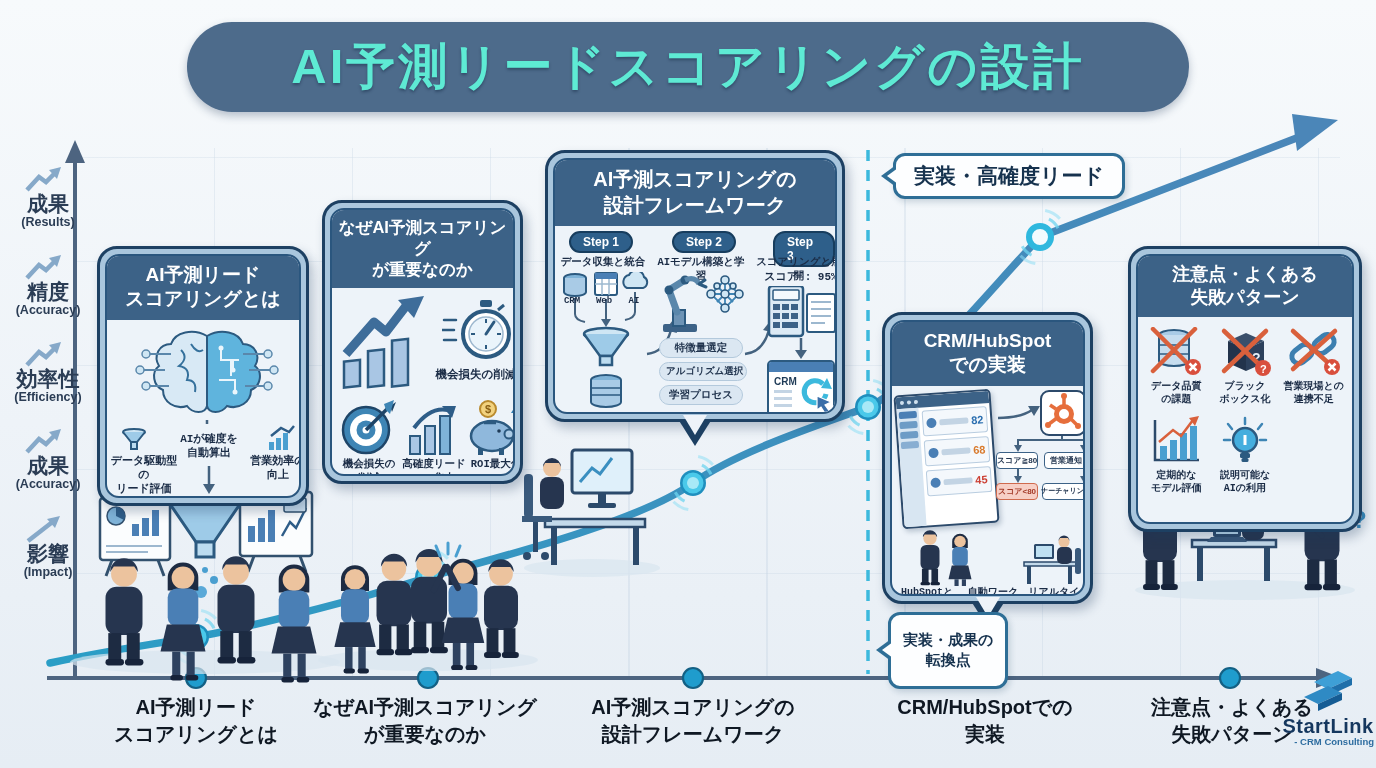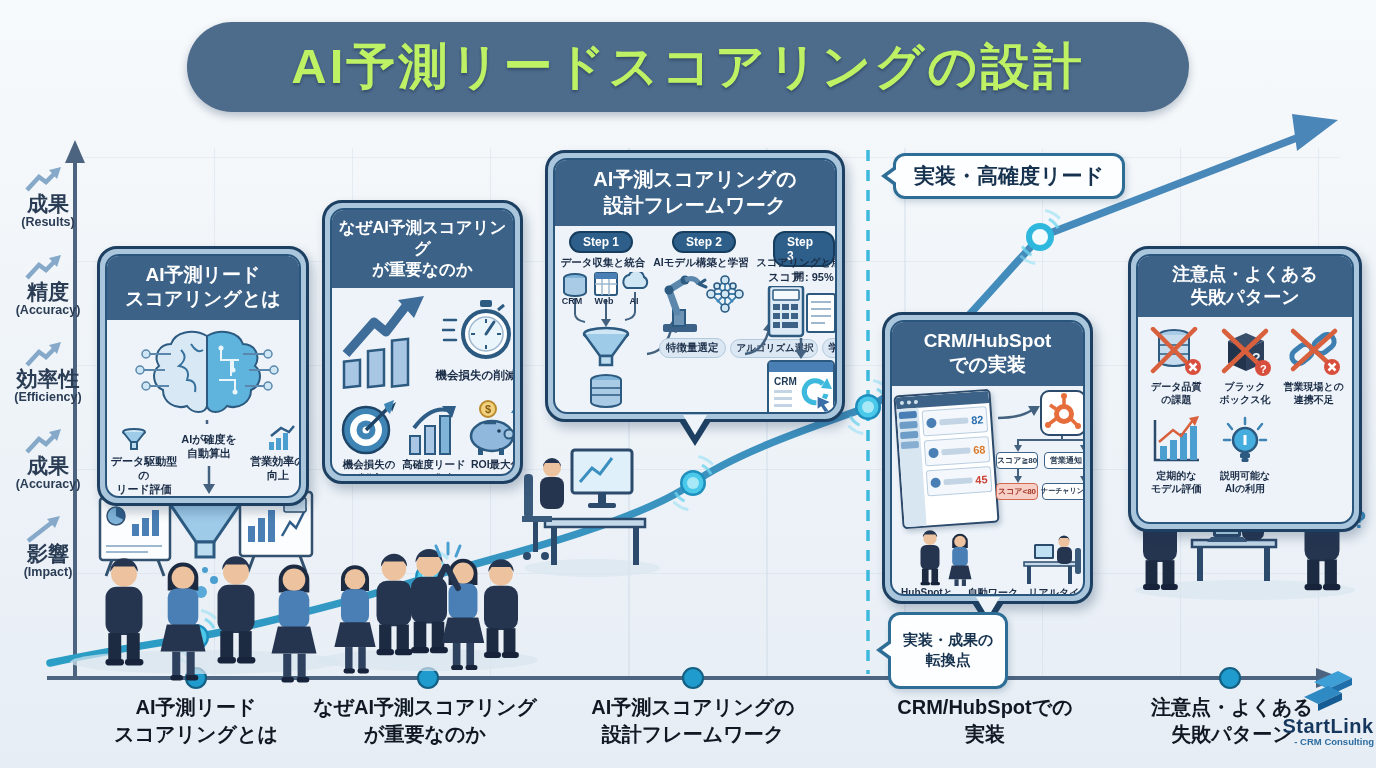--- a/index.html
+++ b/index.html
@@ -9,39 +9,39 @@
   #grid{position:absolute;left:76px;top:148px;width:1264px;height:530px;opacity:.55;pointer-events:none;
     background-image:
       repeating-linear-gradient(90deg, rgba(168,190,212,.38) 0 1.5px, transparent 1.5px 138px),
       repeating-linear-gradient(0deg, rgba(168,190,212,.33) 0 1.5px, transparent 1.5px 104px);}
   svg{display:block;}
   .abs{position:absolute;}
   
   #title-banner{position:absolute;left:187px;top:22px;width:1002px;height:90px;background:#4d6b8b;
     border-radius:46px;display:flex;align-items:center;justify-content:center;
     box-shadow:0 4px 9px rgba(35,60,92,.3);}
-  #title-banner span{color:#bef264;font-size:49px;font-weight:800;letter-spacing:3px;
+  #title-banner span{color:#5eead4;font-size:49px;font-weight:800;letter-spacing:3px;
     text-shadow:0 2px 3px rgba(10,30,55,.4);white-space:nowrap;}
   
   .ylab{position:absolute;left:8px;width:80px;text-align:center;}
   .ylab .jp{font-size:21px;font-weight:800;color:#2b3d55;line-height:1.05;}
   .ylab .en{font-size:12.5px;font-weight:700;color:#2b3d55;}
   
   .panel{position:absolute;border:3px solid #1d4062;border-radius:20px;background:#a9c6dd;padding:5px;
     box-shadow:4px 6px 11px rgba(25,55,90,.28);}
   .panel-inner{border:2px solid #2a567e;border-radius:14px;overflow:hidden;background:#edf3f9;
     width:100%;height:100%;display:flex;flex-direction:column;}
   .panel-header{background:#3c6287;color:#fff;text-align:center;font-weight:800;line-height:1.28;
     padding:7px 2px 8px;}
   .panel-body{position:relative;flex:1;}
   .tail-outer{position:absolute;left:50%;bottom:-27px;transform:translateX(-50%);width:0;height:0;
     border:17px solid transparent;border-top:27px solid #1d4062;border-bottom:none;}
   .tail-inner{position:absolute;left:50%;bottom:-16px;transform:translateX(-50%);width:0;height:0;
     border:12px solid transparent;border-top:20px solid #edf3f9;border-bottom:none;}
-  .cap{font-size:11px;font-weight:800;color:#1b2c46;text-align:center;line-height:1.3;}
+  .cap{font-size:11px;font-weight:800;color:#1b2c46;text-align:center;line-height:1.3;font-family:Liberation Mono, monospace;}
   .step-pill{display:inline-block;background:#2e5f8a;color:#fff;font-size:12px;font-weight:800;
     padding:2px 12px;border-radius:12px;border:2px solid #173d5e;}
   .mini-pill{background:#dbe7f2;border:1px solid #b3c9dc;color:#22354f;font-size:10.5px;font-weight:800;
     border-radius:10px;padding:2px 6px;text-align:center;white-space:nowrap;}
   
   #crm-win{position:absolute;left:6px;top:6px;width:97px;height:134px;background:#fff;border:2px solid #2c4a6b;
     border-radius:5px;transform:rotate(-4deg);box-shadow:2px 3px 5px rgba(30,60,90,.25);overflow:hidden;}
   #crm-win .bar{height:12px;background:#3c6287;display:flex;align-items:center;gap:3px;padding:0 4px;}
   #crm-win .dot{width:4px;height:4px;border-radius:50%;background:#cfe0ee;}
   #crm-win .cols{display:flex;height:120px;}
@@ -515,21 +515,21 @@
           <g fill="#cfe6f4" stroke="#2c5a80" stroke-width="1.6">
             <circle cx="70" cy="8" r="4"></circle>
               <circle cx="56" cy="22" r="4"></circle>
               <circle cx="84" cy="22" r="4"></circle>
             <circle cx="70" cy="36" r="4"></circle>
               <circle cx="70" cy="22" r="4"></circle>
               <circle cx="62" cy="14" r="3"></circle>
               <circle cx="78" cy="14" r="3"></circle>
           </g>
         </svg>
-        <div class="abs" style="left:104px;top:112px;width:88px;display:flex;gap:4px;align-items:center">
+        <div class="abs" style="left:104px;top:112px;width:88px;display:flex;flex-direction:column;gap:4px;align-items:flex-start">
           <div class="mini-pill" style="width:84px">特徴量選定</div>
           <div class="mini-pill" style="width:88px;font-size:9.5px">アルゴリズム選択</div>
           <div class="mini-pill" style="width:84px">学習プロセス</div>
         </div>
 
         <svg class="abs" style="left:188px;top:92px" width="36" height="40" viewBox="0 0 36 40">
           <path d="M2,36 Q20,34 26,12" fill="none" stroke="#44627f" stroke-width="2.5"></path>
           <polygon points="28,2 20,12 32,15" fill="#44627f"></polygon>
         </svg>
 

